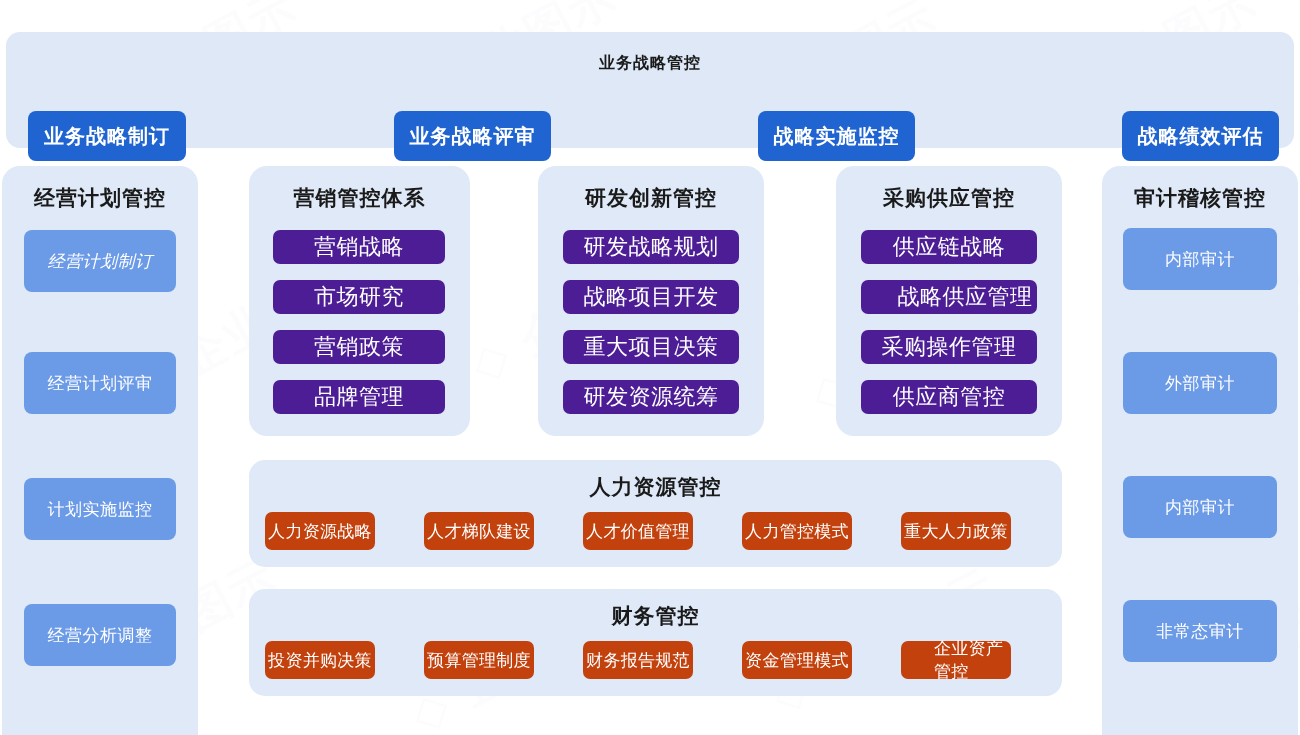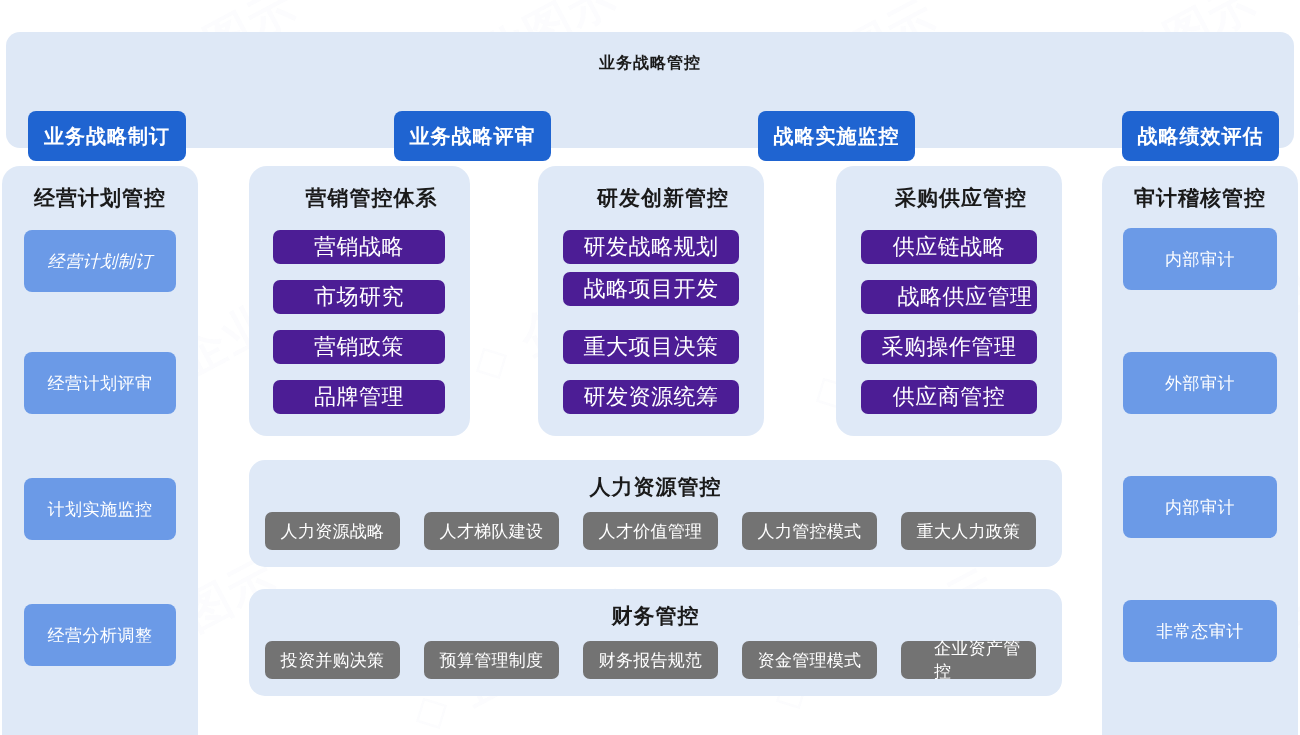--- a/index.html
+++ b/index.html
@@ -124,21 +124,21 @@
     width: 154px;
   }
 
   
   .mid-col {
     top: 166px;
     height: 270px;
     border-radius: 18px;
     background: #dfe9f7;
   }
-  .mid-col .card-title { top: 22px; margin-left: 12px; }
+  .mid-col .card-title { top: 22px; }
   .mid-item {
     position: absolute;
     height: 34px;
     border-radius: 7px;
     background: #4c1d95;
     color: #ffffff;
     font-size: 22px;
     font-weight: 500;
     display: flex;
     align-items: center;
@@ -163,24 +163,24 @@
     border-radius: 16px;
     background: #dfe9f7;
   }
   #band-hr      { top: 460px; }
   #band-finance { top: 589px; }
   .band .card-title { top: 17px; }
 
   .band-item {
     position: absolute;
     top: 52px;
-    width: 135px;
+    width: 110px;
     height: 38px;
     border-radius: 7px;
-    background: #737373;
+    background: #c2410c;
     color: #ffffff;
     font-size: 17px;
     font-weight: 500;
     display: flex;
     align-items: center;
     justify-content: center;
     box-sizing: border-box;
     letter-spacing: 0.3px;
   }
 </style>
@@ -224,21 +224,21 @@
     <div class="card-title">营销管控体系</div>
     <div class="mid-item" style="top:64px;">营销战略</div>
     <div class="mid-item" style="top:114px;">市场研究</div>
     <div class="mid-item" style="top:164px;">营销政策</div>
     <div class="mid-item" style="top:214px;">品牌管理</div>
   </div>
 
   <div class="card mid-col" id="col-rd">
     <div class="card-title">研发创新管控</div>
     <div class="mid-item" style="top:64px;">研发战略规划</div>
-    <div class="mid-item" style="top:106px;">战略项目开发</div>
+    <div class="mid-item" style="top:114px;">战略项目开发</div>
     <div class="mid-item" style="top:164px;">重大项目决策</div>
     <div class="mid-item" style="top:214px;">研发资源统筹</div>
   </div>
 
   <div class="card mid-col" id="col-purchase">
     <div class="card-title">采购供应管控</div>
     <div class="mid-item" style="top:64px;">供应链战略</div>
     <div class="mid-item" style="top:114px;padding-left:32px;">战略供应管理</div>
     <div class="mid-item" style="top:164px;">采购操作管理</div>
     <div class="mid-item" style="top:214px;">供应商管控</div>

